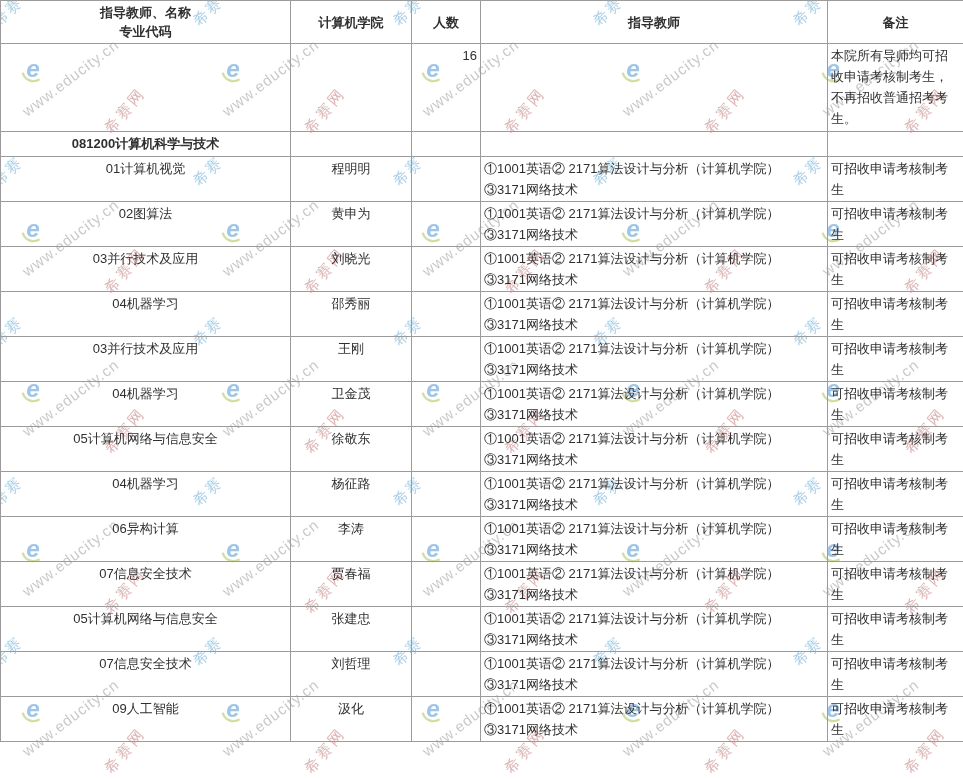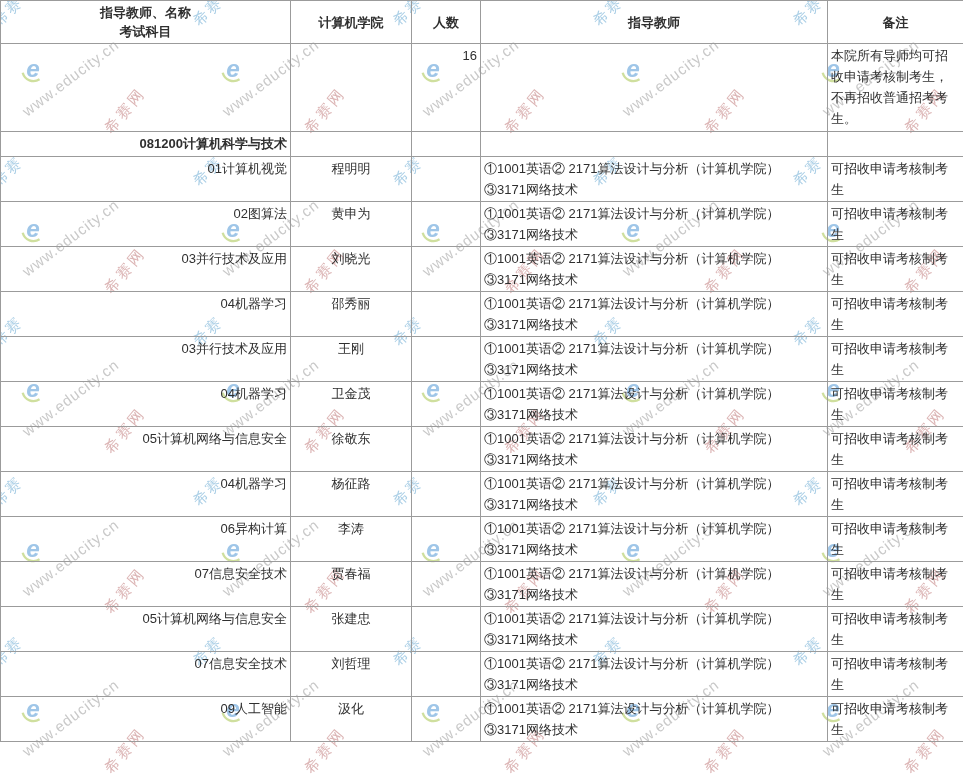--- a/index.html
+++ b/index.html
@@ -94,21 +94,21 @@
     text-align: center;
     vertical-align: middle;
     line-height: 19px;
     height: 43px;
     padding: 2px;
   }
   .summary-row td { height: 88px; }
   .major-row td { height: 25px; }
   .data-row td { height: 44.2px; }
 
-  .cell-direction { text-align: right; }
+  .cell-direction { text-align: center; }
   .cell-advisor   { text-align: center; }
   .cell-count     { text-align: right; }
   .cell-subjects  { text-align: left; }
   .cell-remark    { text-align: left; padding-right: 9px !important; }
 
   .bold-cell { font-weight: bold; }
   .subj-line { white-space: nowrap; }
 </style>
 </head>
 <body>
@@ -348,21 +348,21 @@
       <col style="width:290px">
       <col style="width:121px">
       <col style="width:69px">
       <col style="width:347px">
       <col style="width:136px">
     </colgroup>
     <thead>
       <tr class="header-row">
         <th>
           <div>指导教师、名称</div>
-          <div>考试科目</div>
+          <div>专业代码</div>
         </th>
         <th>计算机学院</th>
         <th>人数</th>
         <th>指导教师</th>
         <th>备注</th>
       </tr>
     </thead>
     <tbody id="table-body">
       <tr class="summary-row">
         <td class="cell-direction"></td>

